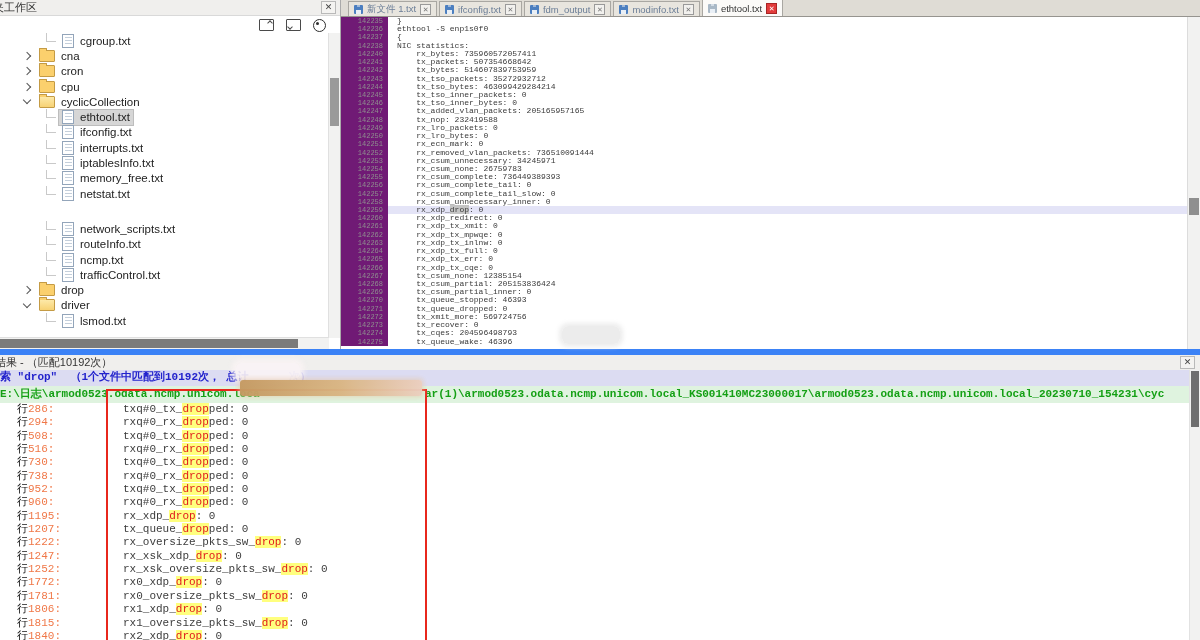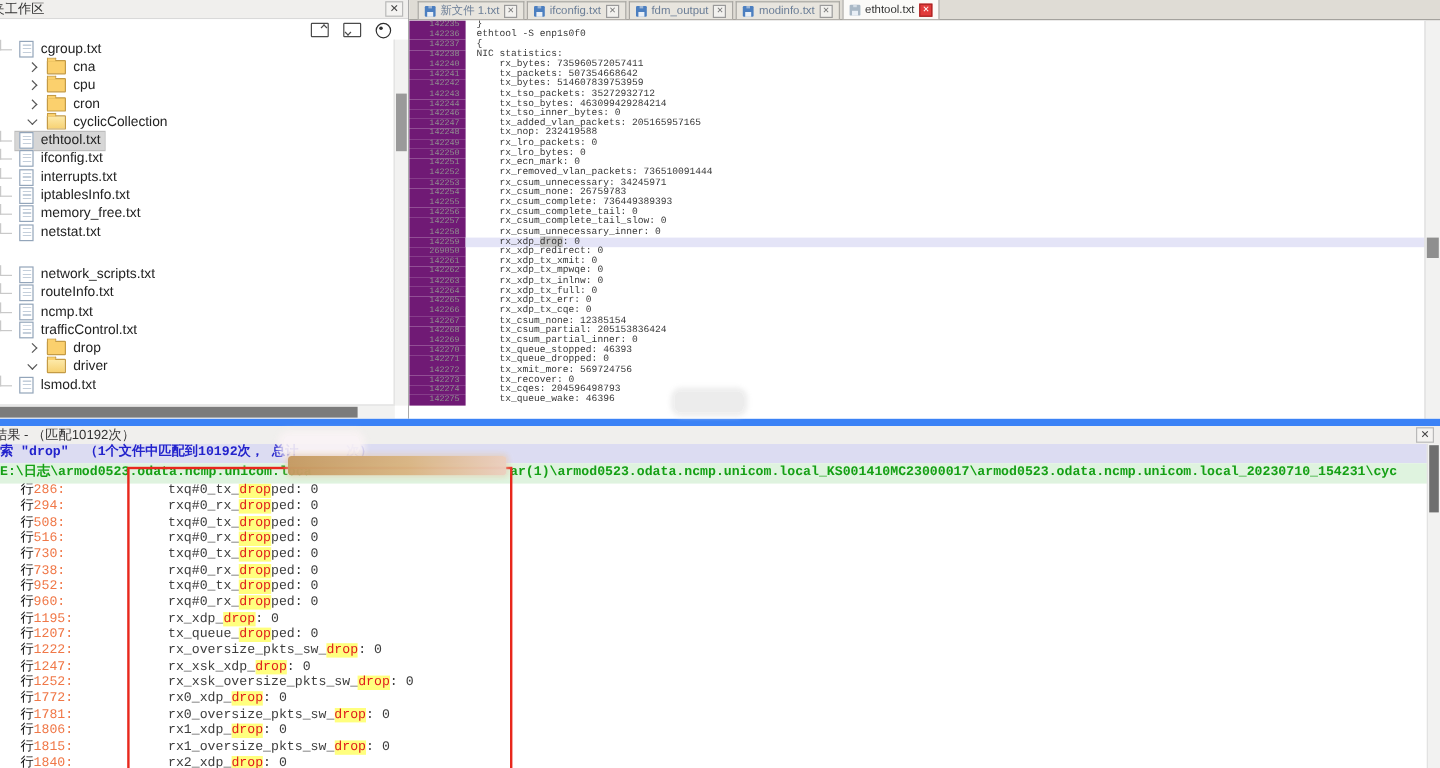--- a/index.html
+++ b/index.html
@@ -18,21 +18,21 @@
   .icon-sq{width:13px;height:10px;border:1px solid #4a4a4a;position:relative;background:#fff;border-radius:1px}
   .icon-sq::after{content:"";position:absolute;width:3px;height:3px;border:solid #4a4a4a;border-width:0 1.5px 1.5px 0}
   .icon-sq.ne::after{right:1px;top:1px;transform:rotate(-135deg)}
   .icon-sq.sw::after{left:1px;bottom:1px;transform:rotate(45deg)}
   .icon-target{width:11px;height:11px;border:1.5px solid #2e2e2e;border-radius:50%;position:relative}
   .icon-target::after{content:"";position:absolute;left:2.2px;top:2.2px;width:3.2px;height:3.2px;background:#2e2e2e;border-radius:50%}
 
   #tree{position:absolute;left:0;top:33px;right:11px;bottom:11px;overflow:hidden;background:#fff}
   .trow{display:flex;align-items:center;height:15.3px;font-size:11.5px;white-space:nowrap}
   .trow.folder-row{padding-left:24px}
-  .trow.file-row{}
+  .trow.file-row{padding-left:46px}
   .tree-spacer{height:20px}
   .chev{width:5px;height:5px;border-right:1.3px solid #555;border-top:1.3px solid #555;flex:none;margin-right:9px}
   .chev.right{transform:rotate(45deg)}
   .chev.down{transform:rotate(135deg);margin-top:-3px}
   .elbow{width:9px;height:8px;border-left:1px solid #c9c9c9;border-bottom:1px solid #c9c9c9;flex:none;margin:-7px 3px 0 0}
   .ico-folder{width:14px;height:10px;background:#fbd06d;border:1px solid #c49b45;border-radius:1px;position:relative;flex:none;margin-right:6px}
   .ico-folder::before{content:"";position:absolute;top:-3px;left:-1px;width:6px;height:2px;background:#fbd06d;
                       border:1px solid #c49b45;border-bottom:none;border-radius:1px 1px 0 0}
   .ico-folder.open{background:linear-gradient(180deg,#fde9a8,#f7d274)}
   .ico-file{width:10px;height:12px;background:#fff;border:1px solid #93a5ba;flex:none;margin-right:6px;position:relative}
@@ -80,21 +80,21 @@
   .res-header{position:absolute;left:0;top:0;right:10px;height:15.5px;line-height:15.5px;background:#dcdcf2;
               color:#2222cc;font-weight:bold;white-space:pre}
   .res-header .faint{opacity:.3}
   .res-path{position:absolute;left:0;top:15.5px;right:10px;height:17.5px;line-height:17.5px;background:#dff3df;
             color:#15a015;font-weight:bold;white-space:pre;overflow:hidden}
   .res-path .p-right{position:absolute;left:425px;top:0}
   #res-rows{position:absolute;left:0;top:33px;right:10px;bottom:0;overflow:hidden}
   .rrow{height:13.35px;line-height:13.5px;display:flex;color:#3d3d3d;white-space:pre}
   .rr-hanzi{margin-left:17px;color:#111}
   .rr-num{width:57px;text-align:left;color:#f07848;flex:none}
-  .rr-text{margin-left:55px}
+  .rr-text{margin-left:38px}
   .rr-text .m{background:#ffff7e;color:#e01b1b}
   #res-vsb{right:0;top:15px;bottom:0;width:10px;border-left:1px solid #e2e2e2}
   #res-vsb .thumb{left:1px;right:1px;top:1px;height:56px;background:#6f6f6f}
 
   
   #red-box{position:absolute;left:106px;top:389px;width:317px;height:249px;border:2px solid #e8271c;z-index:40;pointer-events:none}
   .blur{position:absolute;z-index:45;pointer-events:none}
   #blur-count{left:236px;top:363px;width:64px;height:16px;background:rgba(250,243,245,.9);
               border-radius:5px;box-shadow:0 0 5px 4px rgba(250,243,245,.85)}
   #blur-path{left:240px;top:380px;width:182px;height:16px;border-radius:3px;opacity:.97;
@@ -124,26 +124,26 @@
         </span>
       </div>
       <div class="trow folder-row">
         <span class="chev right"></span>
         <span class="ico-folder"></span>
         <span class="tlabel">cna</span>
       </div>
       <div class="trow folder-row">
         <span class="chev right"></span>
         <span class="ico-folder"></span>
-        <span class="tlabel">cpu</span>
+        <span class="tlabel">cron</span>
       </div>
       <div class="trow folder-row">
         <span class="chev right"></span>
         <span class="ico-folder"></span>
-        <span class="tlabel">cron</span>
+        <span class="tlabel">cpu</span>
       </div>
       <div class="trow folder-row">
         <span class="chev down"></span>
         <span class="ico-folder open"></span>
         <span class="tlabel">cyclicCollection</span>
       </div>
       <div class="trow file-row">
         <span class="elbow"></span>
         <span class="tin selected">
           <span class="ico-file"></span>
@@ -299,20 +299,24 @@
       </div>
       <div class="eline mono">
         <span class="num">142243</span>
         <span class="code">    tx_tso_packets: 35272932712</span>
       </div>
       <div class="eline mono">
         <span class="num">142244</span>
         <span class="code">    tx_tso_bytes: 463099429284214</span>
       </div>
       <div class="eline mono">
+        <span class="num">142245</span>
+        <span class="code">    tx_tso_inner_packets: 0</span>
+      </div>
+      <div class="eline mono">
         <span class="num">142246</span>
         <span class="code">    tx_tso_inner_bytes: 0</span>
       </div>
       <div class="eline mono">
         <span class="num">142247</span>
         <span class="code">    tx_added_vlan_packets: 205165957165</span>
       </div>
       <div class="eline mono">
         <span class="num">142248</span>
         <span class="code">    tx_nop: 232419588</span>
@@ -355,21 +359,21 @@
       </div>
       <div class="eline mono">
         <span class="num">142258</span>
         <span class="code">    rx_csum_unnecessary_inner: 0</span>
       </div>
       <div class="eline mono current">
         <span class="num">142259</span>
         <span class="code">    rx_xdp_<span class="emark">drop</span>: 0</span>
       </div>
       <div class="eline mono">
-        <span class="num">269050</span>
+        <span class="num">142260</span>
         <span class="code">    rx_xdp_redirect: 0</span>
       </div>
       <div class="eline mono">
         <span class="num">142261</span>
         <span class="code">    rx_xdp_tx_xmit: 0</span>
       </div>
       <div class="eline mono">
         <span class="num">142262</span>
         <span class="code">    rx_xdp_tx_mpwqe: 0</span>
       </div>

